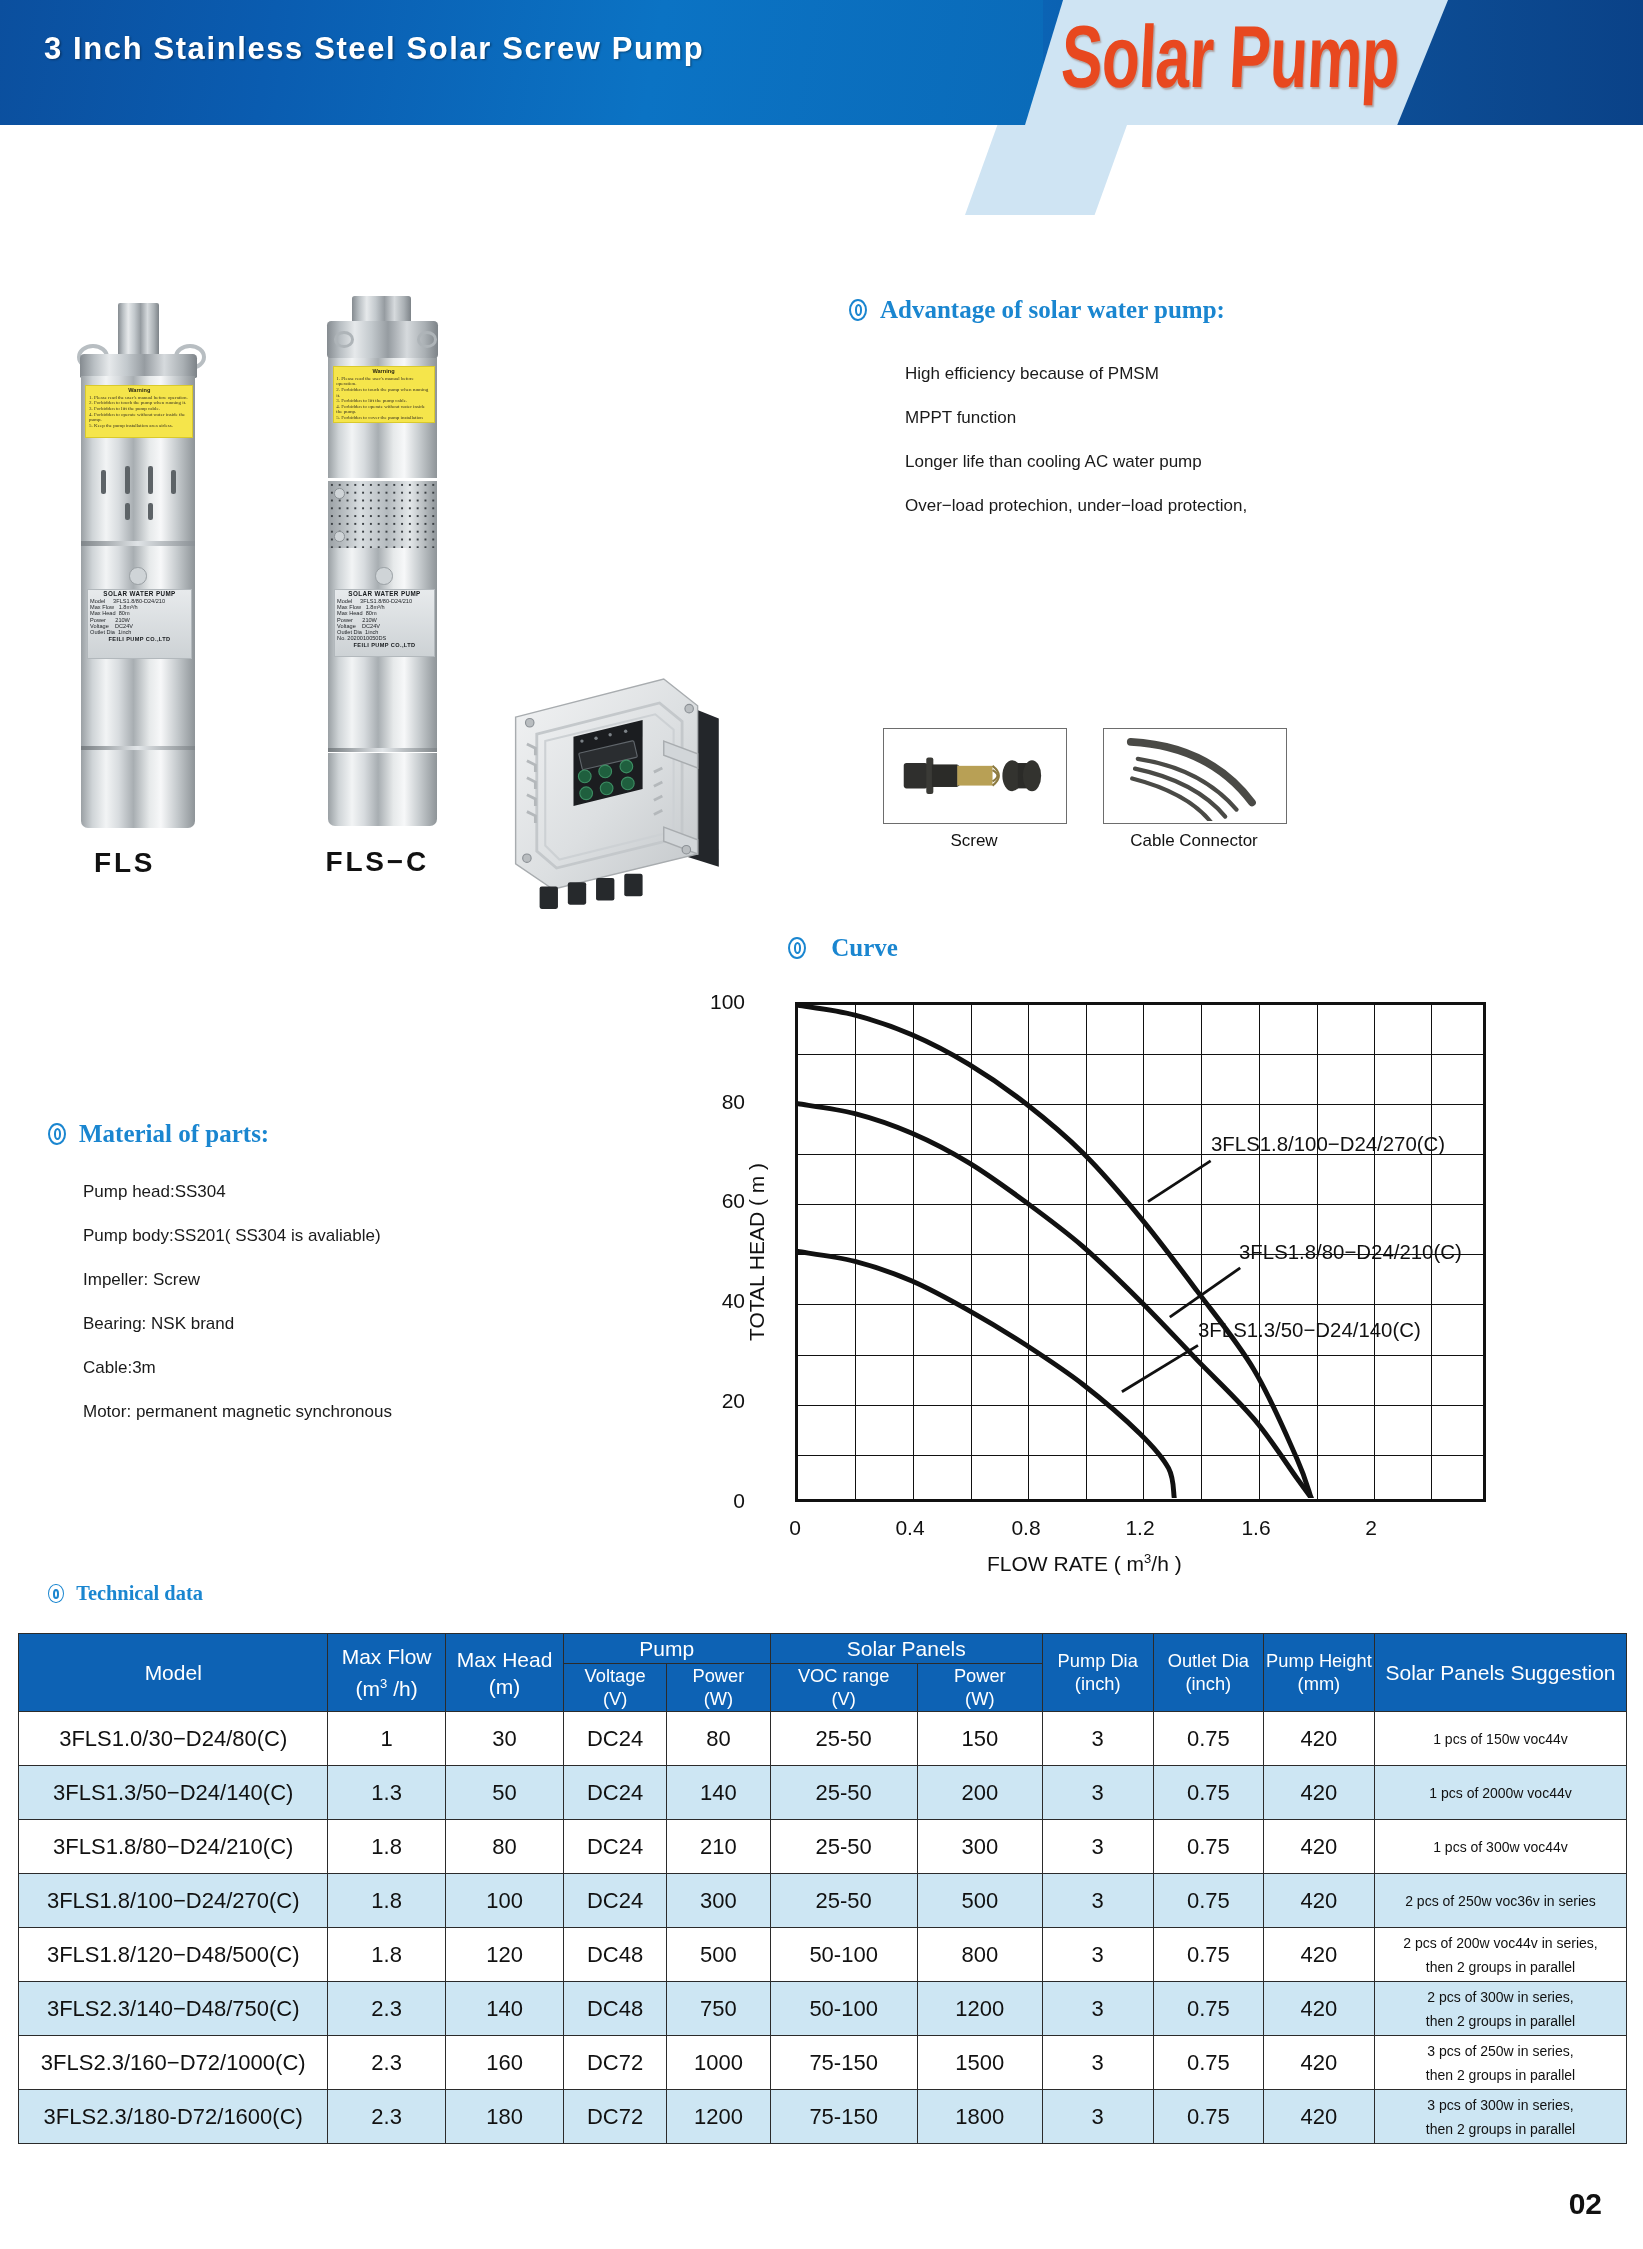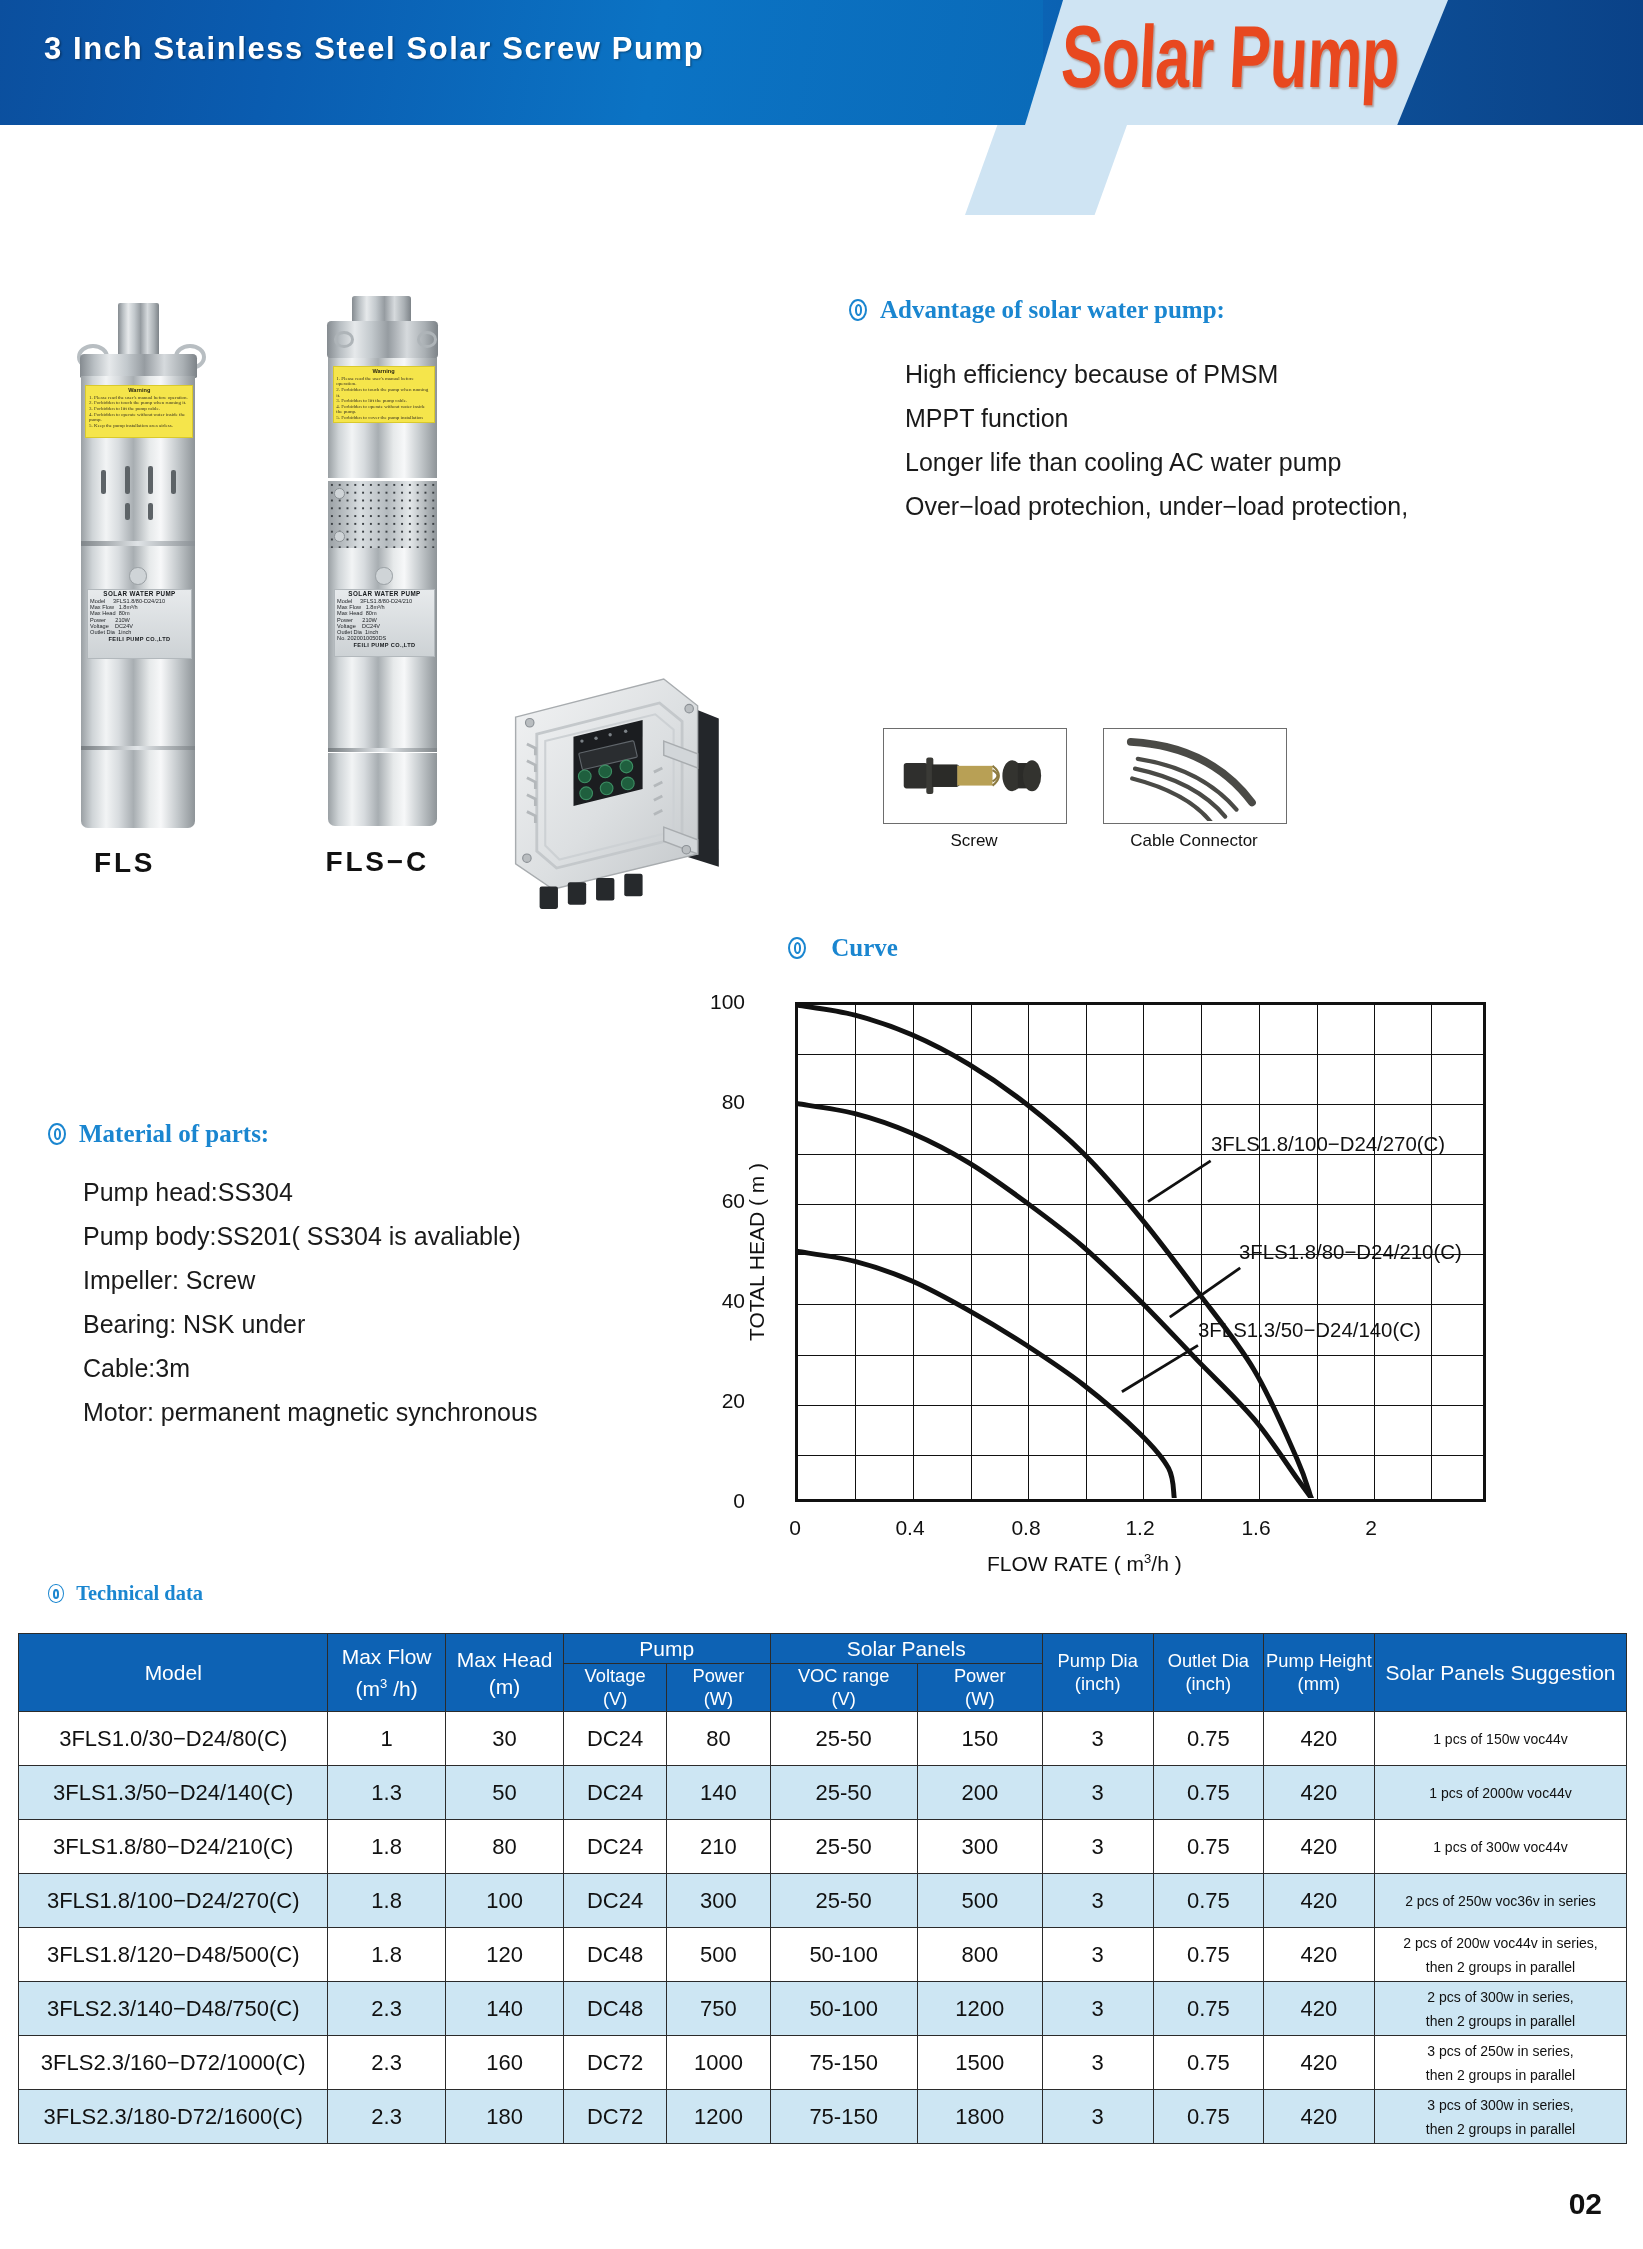--- a/index.html
+++ b/index.html
@@ -37,21 +37,21 @@
   
   .sec-head{position:absolute;display:flex;align-items:center;gap:12.7px;white-space:nowrap;}
   .sec-ico{display:inline-block;width:18.3px;height:22.5px;border:2.1px solid #1a86d0;border-radius:50%;
      position:relative;box-sizing:border-box;flex:0 0 auto;}
   .sec-ico:after{content:"";position:absolute;left:3.5px;top:3.5px;right:3.5px;bottom:3.5px;
      border:2.1px solid #1a86d0;border-radius:50%;box-sizing:border-box;}
   .sec-txt{font-family:"Liberation Serif", serif;font-weight:bold;color:#1a86d0;font-size:25px;}
 
   
   .body-list{position:absolute;}
-  .body-list div{font-size:25px;color:#1a1a1a;line-height:44px;white-space:nowrap;
+  .body-list div{font-size:17px;color:#1a1a1a;line-height:44px;white-space:nowrap;
     font-family:"Liberation Sans", sans-serif;}
 
   
   .pumpwrap{position:absolute;}
   .pump-label{position:absolute;font-size:28px;font-weight:bold;letter-spacing:2.8px;color:#111;
     font-family:"Liberation Sans", sans-serif;white-space:nowrap;}
 
   .steel{background:linear-gradient(90deg,#9aa0a4 0%,#cfd4d7 10%,#f2f4f5 22%,#d8dcdf 33%,
       #a8aeb2 46%,#e6e9ea 60%,#f7f8f9 70%,#c6cbce 84%,#8e9498 100%);}
   .steel-d{background:linear-gradient(90deg,#858b90 0%,#b9bfc3 12%,#e6e9eb 25%,#c3c9cd 40%,
@@ -326,21 +326,21 @@
 <div class="acc-cap" style="left:1103px;top:831px;width:182px;">Cable Connector</div>
 
 <div class="sec-head" style="left:48px;top:1120px;">
   <span class="sec-ico"></span>
   <span class="sec-txt">Material of parts:</span>
 </div>
 <div class="body-list" style="left:83px;top:1170px;">
   <div>Pump head:SS304</div>
   <div>Pump body:SS201( SS304 is avaliable)</div>
   <div>Impeller: Screw</div>
-  <div>Bearing: NSK under</div>
+  <div>Bearing: NSK brand</div>
   <div>Cable:3m</div>
   <div>Motor: permanent magnetic synchronous</div>
 </div>
 
 <div class="sec-head" style="left:788px;top:934px;gap:25px;">
   <span class="sec-ico"></span>
   <span class="sec-txt">Curve</span>
 </div>
 
 <div id="chart">

